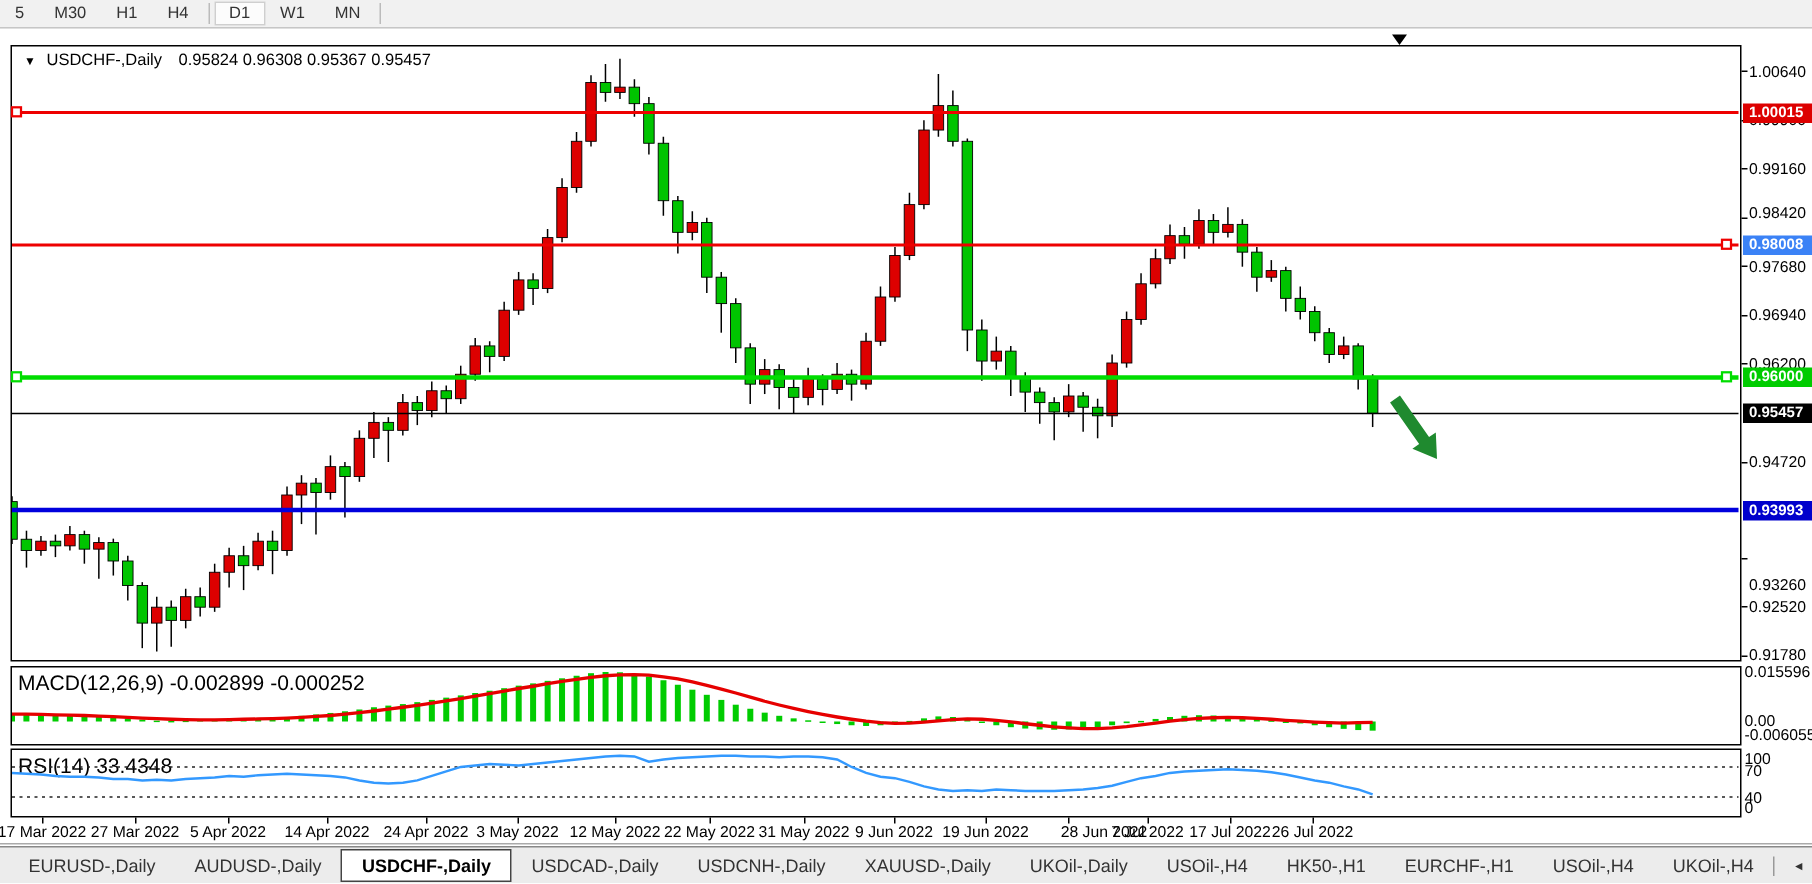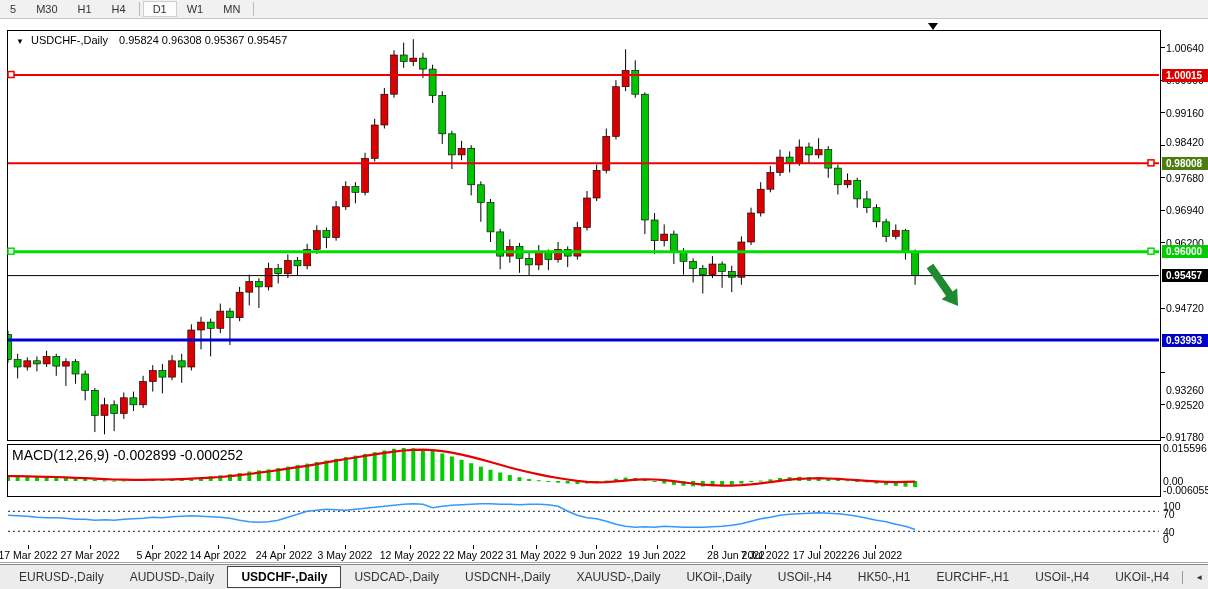--- a/index.html
+++ b/index.html
@@ -57,20 +57,23 @@
       <span class="dd">▼</span>
       <span>USDCHF-,Daily</span>
       <span style="margin-left:8px;">0.95824 0.96308 0.95367 0.95457</span>
     </div>
   </div>
 
   <div class="panel" id="macdPanel">
     <div class="ind-label">MACD(12,26,9) -0.002899 -0.000252</div>
   </div>
 
+  <div class="panel" id="rsiPanel">
+    <div class="ind-label">RSI(14) 33.4348</div>
+  </div>
 
   <div id="yaxis">
       <div class="ytick" style="top: 47.04px;"></div>
       <div class="ylab" style="top: 41.54px;">1.00640</div>
       <div class="ytick" style="top: 79.6px;"></div>
       <div class="ylab" style="top: 74.1px;">0.99900</div>
       <div class="ytick" style="top: 112.16px;"></div>
       <div class="ylab" style="top: 106.66px;">0.99160</div>
       <div class="ytick" style="top: 144.72px;"></div>
       <div class="ylab" style="top: 136px;">0.98420</div>
@@ -82,39 +85,39 @@
       <div class="ylab" style="top: 236.9px;">0.96200</div>
       <div class="ytick" style="top: 307.52px;"></div>
       <div class="ylab" style="top: 302.02px;">0.94720</div>
       <div class="ytick" style="top: 371.76px;"></div>
       <div class="ylab" style="top: 384px;">0.93260</div>
       <div class="ytick" style="top: 404.32px;"></div>
       <div class="ylab" style="top: 398.82px;">0.92520</div>
       <div class="ytick" style="top: 436.88px;"></div>
       <div class="ylab" style="top: 431.38px;">0.91780</div>
       <div class="badge" style="top: 68.54px; background: rgb(221, 0, 0);">1.00015</div>
-      <div class="badge" style="top: 156.848px; background: #4d7c0f;">0.98008</div>
+      <div class="badge" style="top: 156.848px; background: #3b82f6;">0.98008</div>
       <div class="badge" style="top: 245.2px; background: rgb(0, 204, 0);">0.96000</div>
       <div class="badge" style="top: 269.092px; background: rgb(0, 0, 0);">0.95457</div>
       <div class="badge" style="top: 333.508px; background: rgb(0, 0, 204);">0.93993</div>
       <div class="ylab" style="top: 442px; left: 1163px;">0.015596</div>
       <div class="ylab" style="top: 474.5px; left: 1163px;">0.00</div>
       <div class="ylab" style="top: 483.5px; left: 1163px;">-0.006055</div>
       <div class="ylab" style="top: 500px; left: 1163px;">100</div>
       <div class="ylab" style="top: 508px; left: 1163px;">70</div>
       <div class="ylab" style="top: 526px; left: 1163px;">40</div>
       <div class="ylab" style="top: 533px; left: 1163px;">0</div>
     </div>
   <div id="xaxis">
       <div class="xtick" style="left: 28px;"></div>
       <div class="xlab" style="left: 28px;">17 Mar 2022</div>
       <div class="xtick" style="left: 90px;"></div>
       <div class="xlab" style="left: 90px;">27 Mar 2022</div>
       <div class="xtick" style="left: 152px;"></div>
-      <div class="xlab" style="left: 152px; padding-left: 20px;">5 Apr 2022</div>
+      <div class="xlab" style="left: 152px;">5 Apr 2022</div>
       <div class="xtick" style="left: 218px;"></div>
       <div class="xlab" style="left: 218px;">14 Apr 2022</div>
       <div class="xtick" style="left: 284px;"></div>
       <div class="xlab" style="left: 284px;">24 Apr 2022</div>
       <div class="xtick" style="left: 345px;"></div>
       <div class="xlab" style="left: 345px;">3 May 2022</div>
       <div class="xtick" style="left: 410px;"></div>
       <div class="xlab" style="left: 410px;">12 May 2022</div>
       <div class="xtick" style="left: 473px;"></div>
       <div class="xlab" style="left: 473px;">22 May 2022</div>

